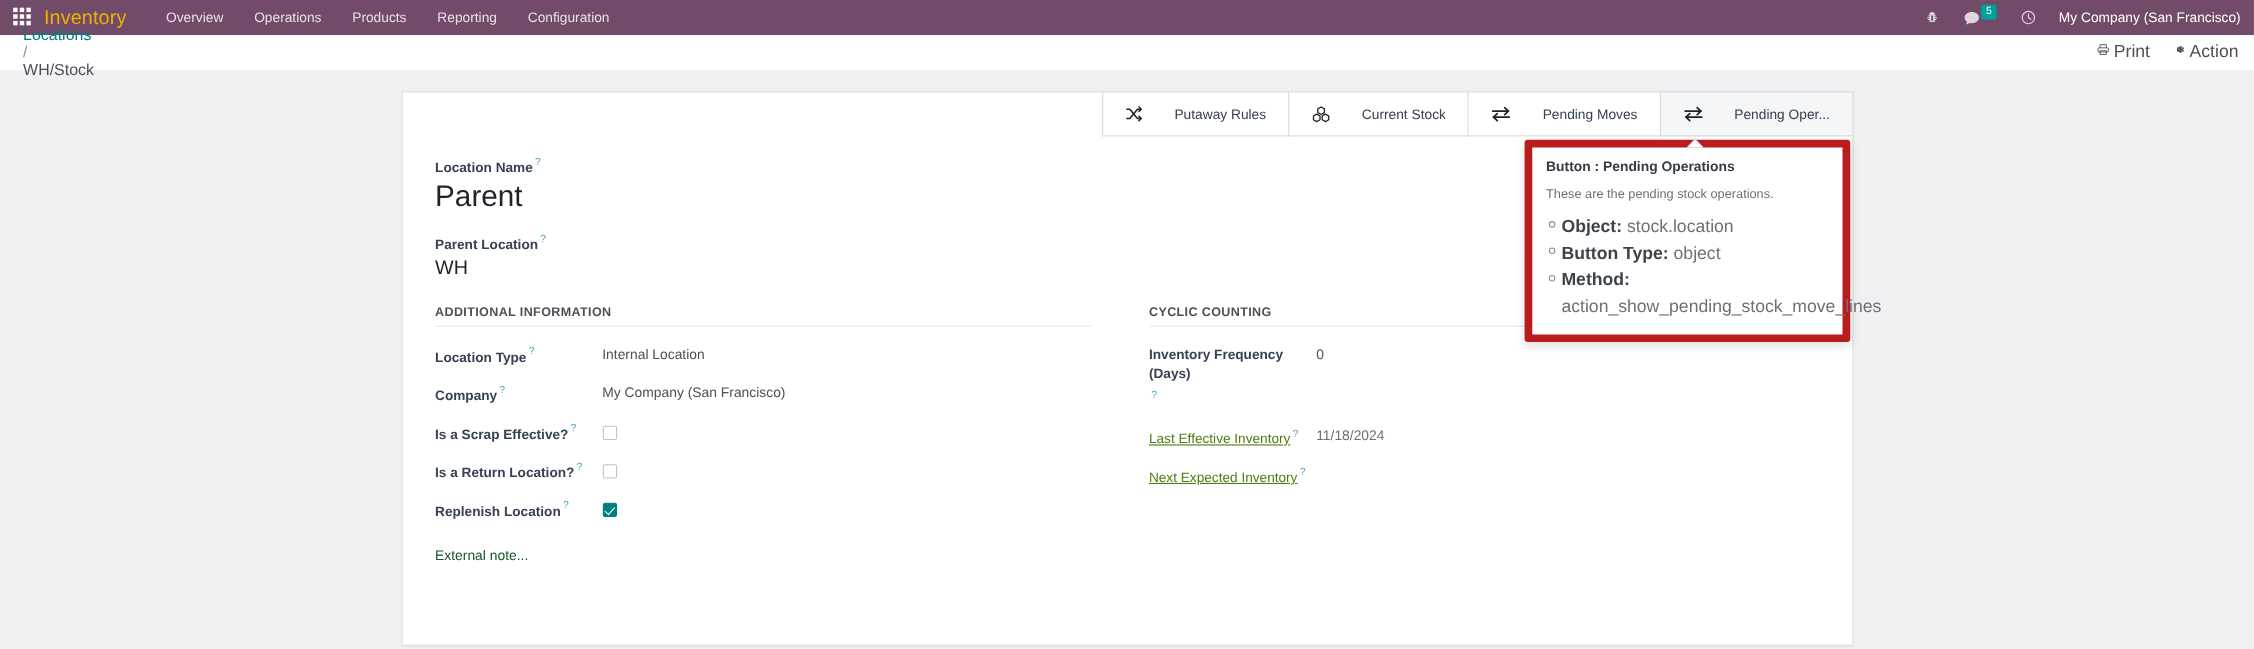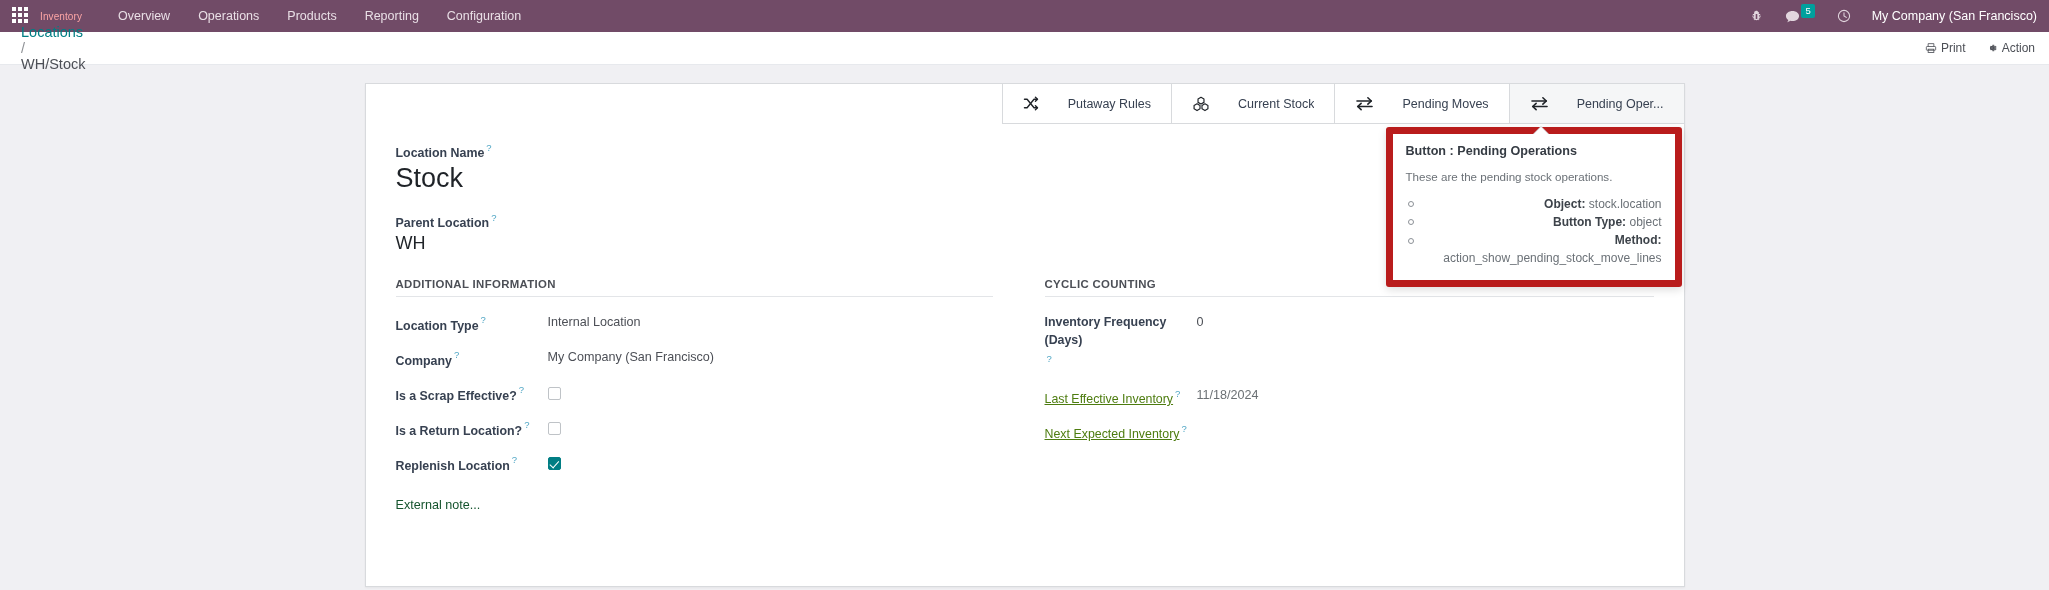--- a/index.html
+++ b/index.html
@@ -25,22 +25,22 @@
     width: 18px; height: 18px;
     display: grid;
     grid-template-columns: repeat(3, 4px);
     grid-template-rows: repeat(3, 4px);
     gap: 2px;
     margin: 0 10px 0 6px;
     cursor: pointer;
   }
   .apps-grid i { background: #ffffff; display: block; width: 4px; height: 4px; }
   .brand {
-    font-size: 10px;
-    color: #fca5a5;
+    font-size: 18px;
+    color: #eab308;
     margin-right: 22px;
     letter-spacing: .1px;
     white-space: nowrap;
   }
   .nav-item {
     font-size: 12.5px;
     color: #e9dfe6;
     padding: 0 14px;
     line-height: 32px;
     white-space: nowrap;
@@ -83,25 +83,25 @@
     display: flex;
     align-items: center;
     padding: 0 14px 0 16px;
   }
   .breadcrumb { font-size: 14.5px; white-space: nowrap; display: flex; align-items: baseline; flex-direction: column; }
   .bc-link { color: #017e84; cursor: pointer; }
   .bc-sep { color: #8f9296; margin: 0 5px; }
   .bc-current { color: #4c4f56; }
   .cp-spacer { flex: 1; }
   .cp-btn {
-    font-size: 12px;
+    font-size: 16px;
     color: #4c4f56;
     margin-left: 20px;
     display: inline-flex;
-    align-items: center;
+    align-items: flex-start;
     gap: 4px;
     cursor: pointer;
     white-space: nowrap;
   }
   .cp-btn svg { display: block; }
 
   
   .sheet-wrap {
     padding: 18px 0 0 0;
     height: calc(590px - 32px - 33px);
@@ -272,26 +272,25 @@
     margin-bottom: 11px;
   }
   .tt-desc {
     font-size: 11.6px;
     color: #6b7177;
     margin-bottom: 10px;
     line-height: 1.35;
   }
   .tt-list { list-style: none; margin: 0; padding: 0; }
   .tt-list li {
-    font-size: 12px;
+    font-size: 16px;
     color: #6b7177;
     line-height: 1.52;
     padding-left: 14px;
     position: relative;
-    text-align: right;
   }
   .tt-list li::before {
     content: "";
     position: absolute;
     left: 2px; top: 6.5px;
     width: 4px; height: 4px;
     border: 1px solid #8c9197;
     border-radius: 50%;
   }
   .tt-key { font-weight: 700; color: #3d434a; }
@@ -427,21 +426,21 @@
         <span class="slabel">Pending Oper...</span>
       </div>
     </div>
 
     <div class="form-body">
 
       <div class="title-block">
         <div>
           <span class="fld-label">Location Name</span><span class="help-q">?</span>
         </div>
-        <div class="big-value">Stock</div>
+        <div class="big-value">Parent</div>
       </div>
 
       <div class="title-sub">
         <div>
           <span class="fld-label">Parent Location</span><span class="help-q">?</span>
         </div>
         <div class="mid-value">WH</div>
       </div>
 
       <div class="columns">

